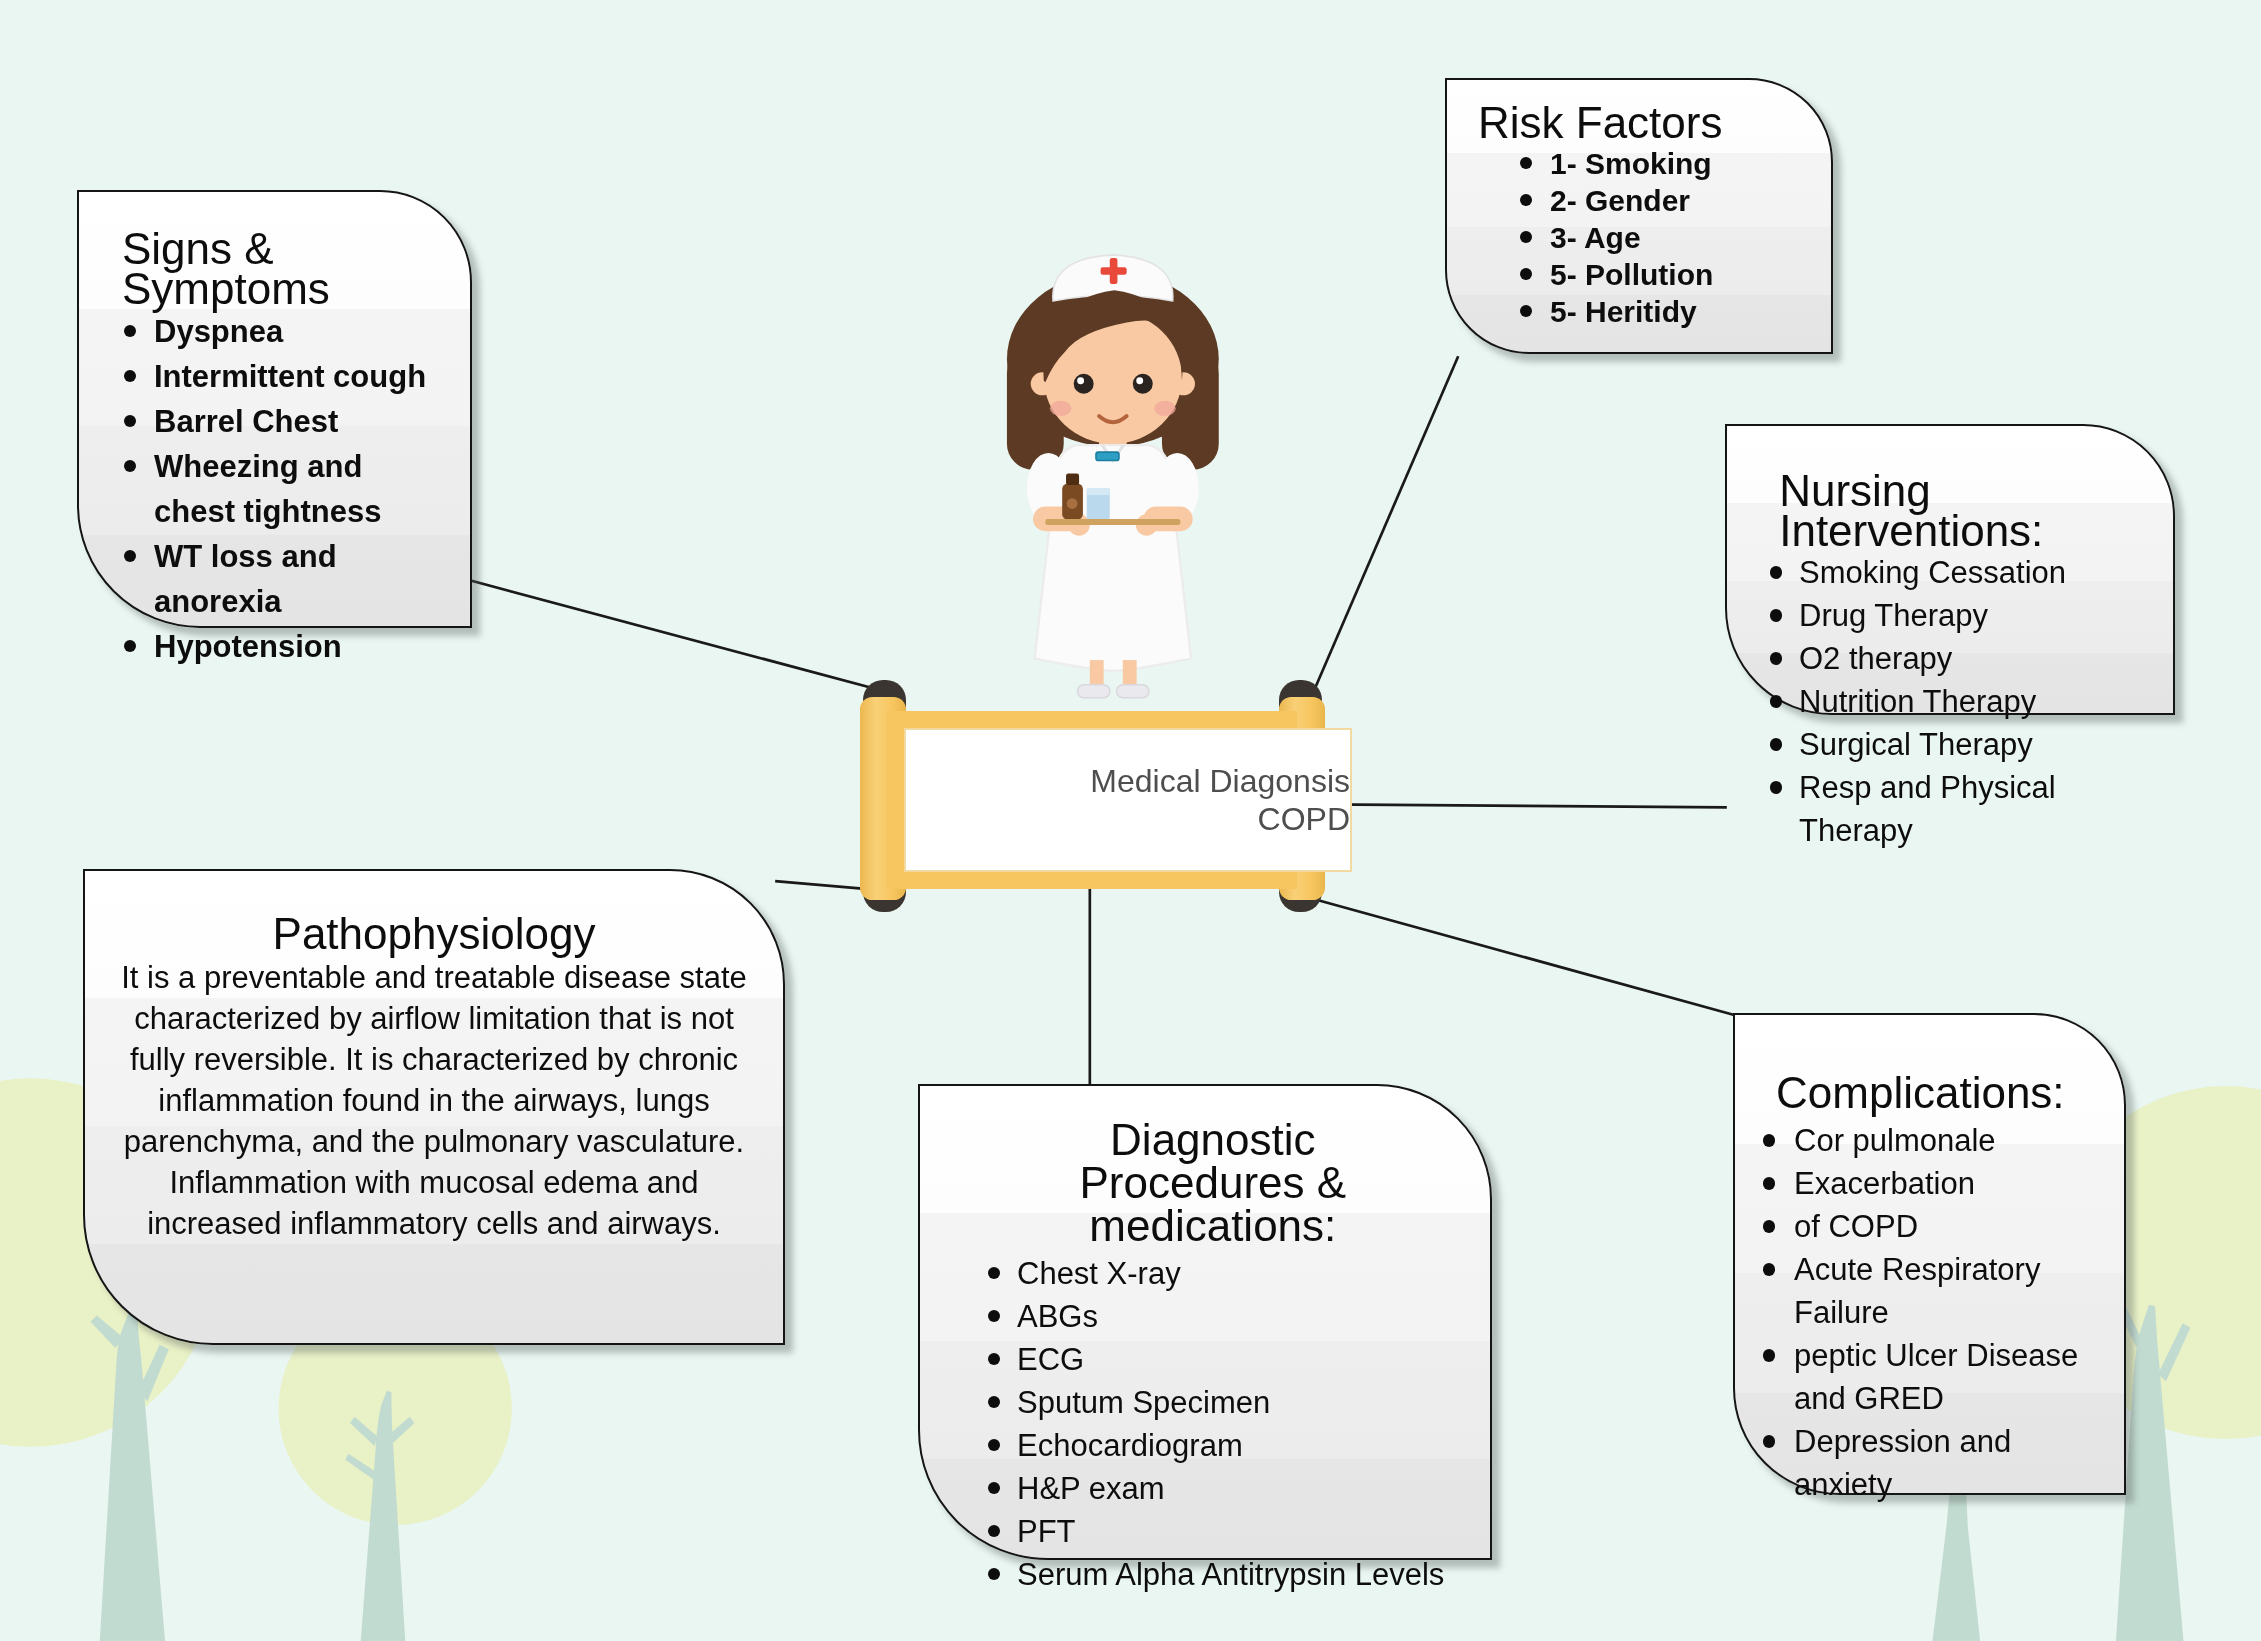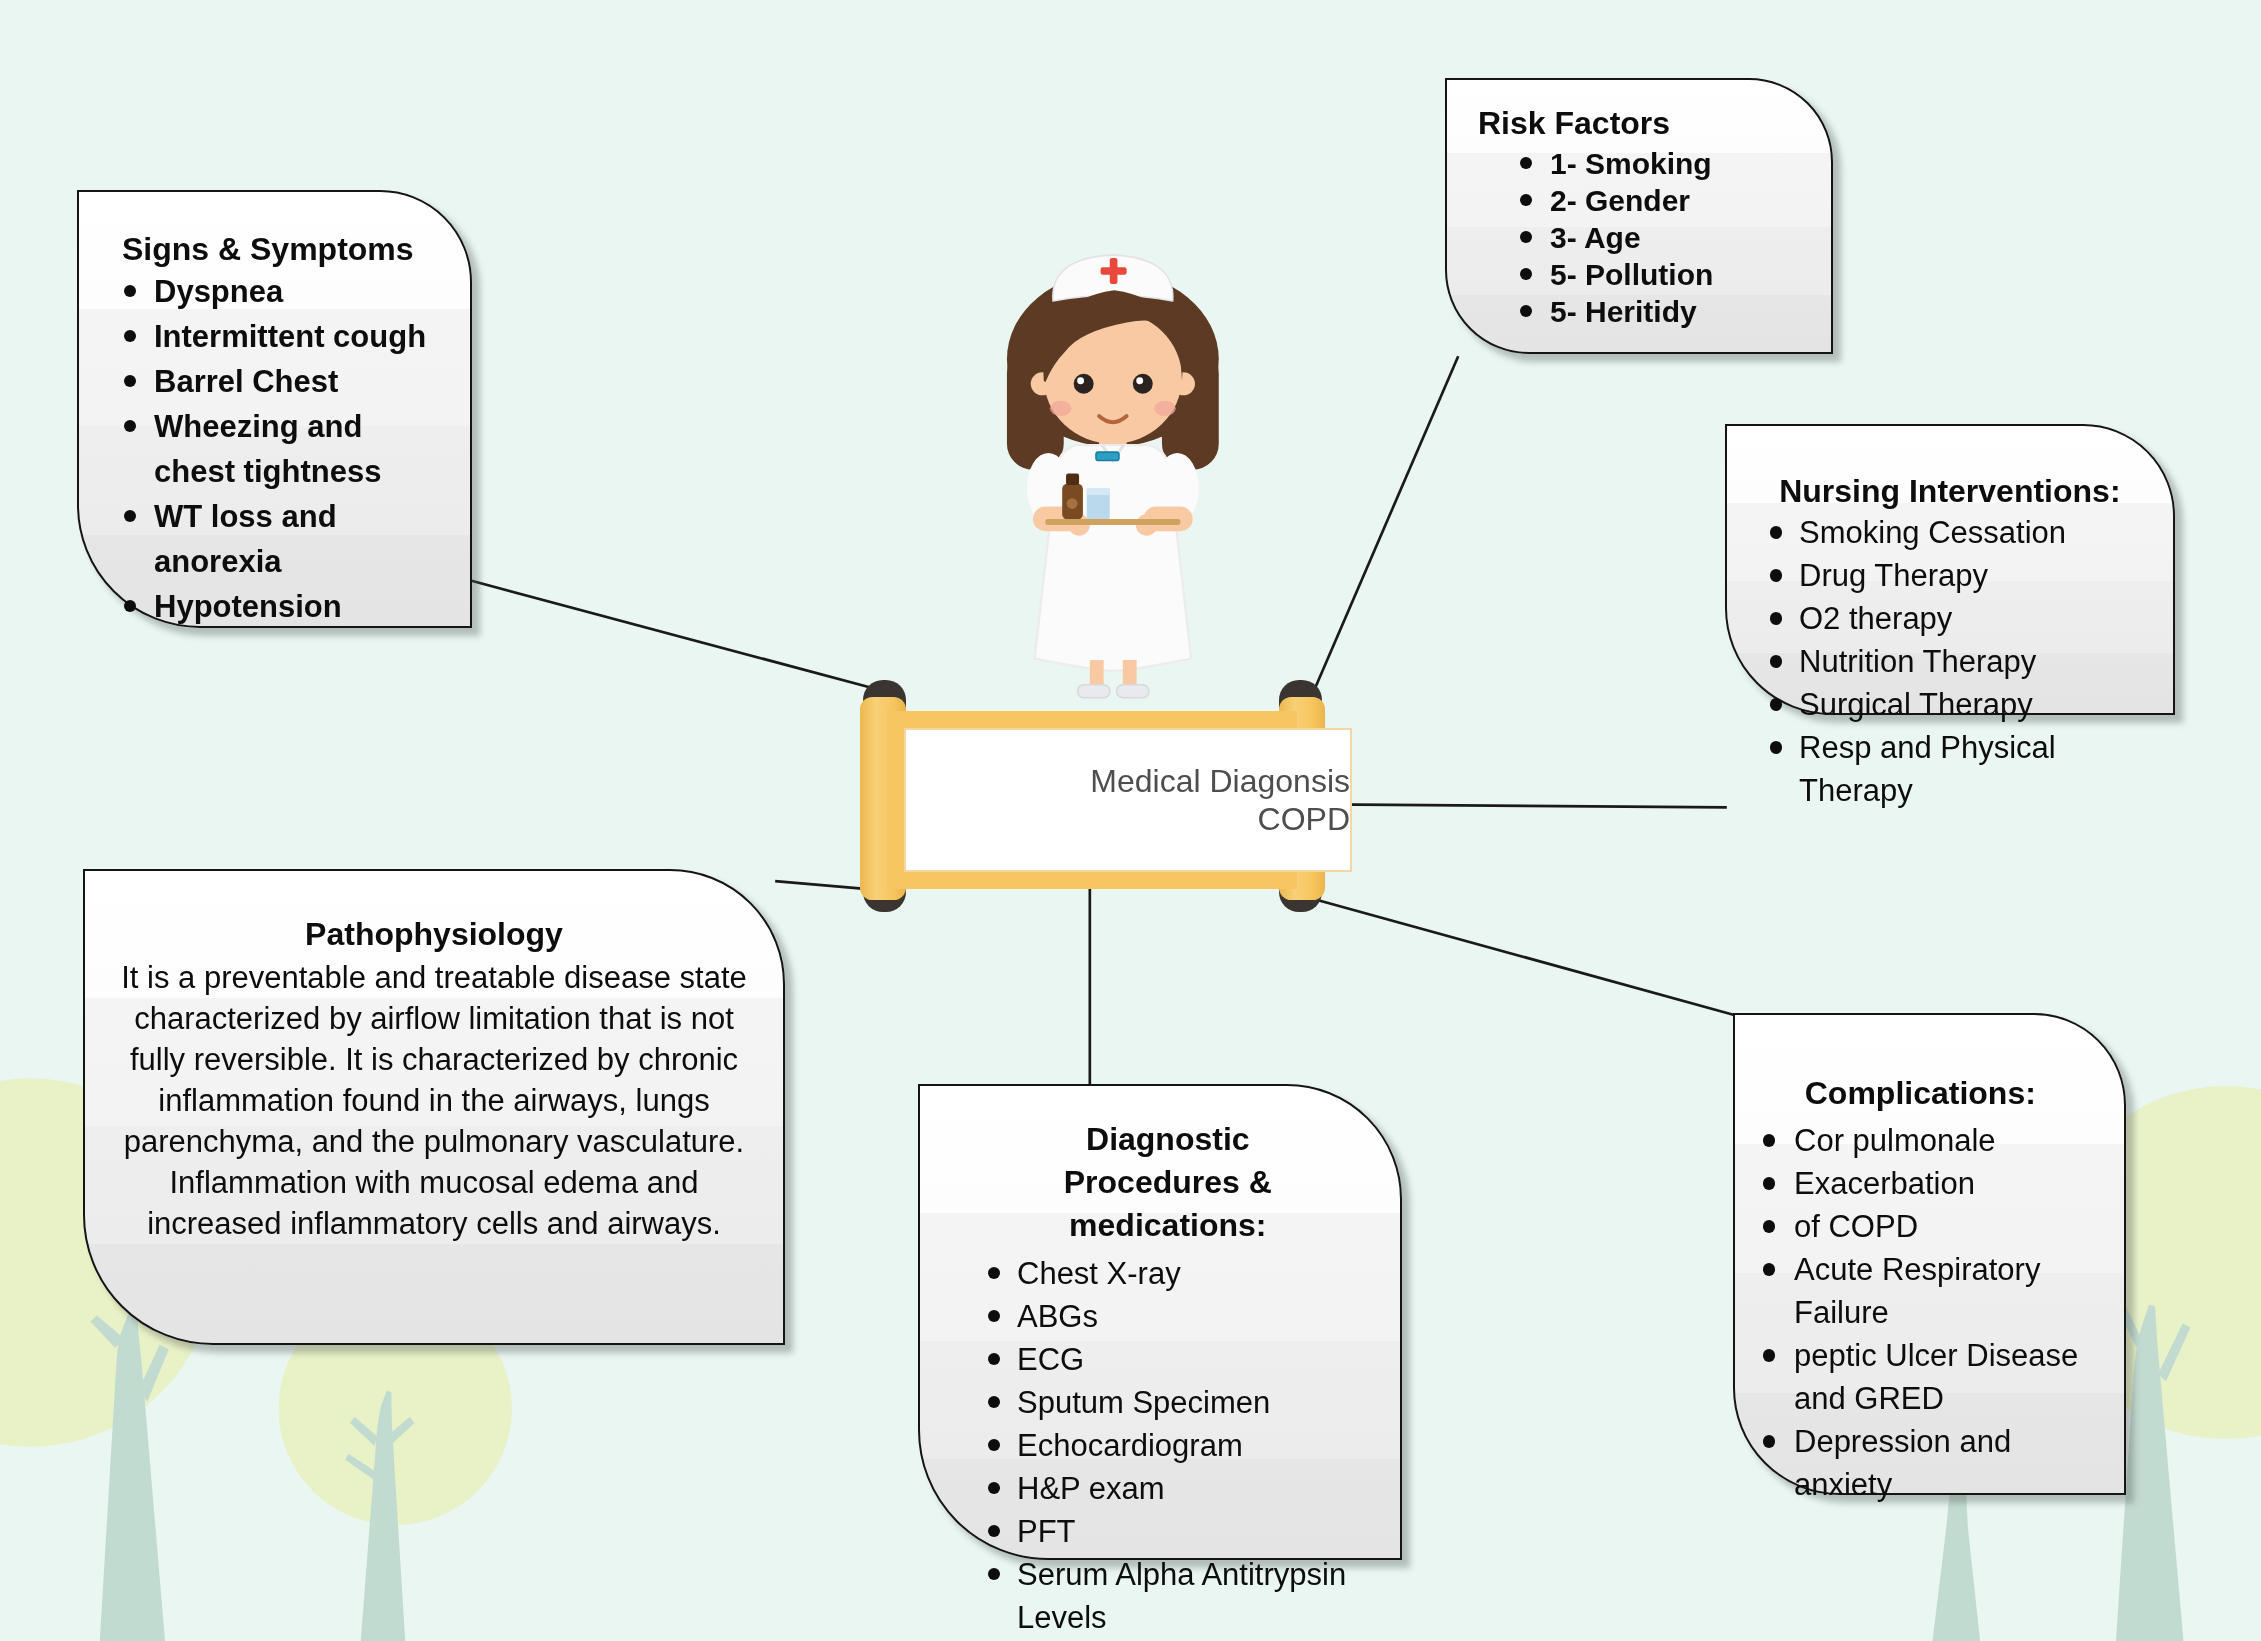--- a/index.html
+++ b/index.html
@@ -14,21 +14,21 @@
     font-family:"Liberation Sans", sans-serif;color:#0d0d0d;
   }
   svg.layer{position:absolute;left:0;top:0;width:2261px;height:1641px;}
   
   .card{
     position:absolute;border:2.3px solid var(--card-border);
     background:linear-gradient(180deg,#ffffff 0%,#fdfdfd 27%,#f4f4f4 27%,#f3f3f3 54%,#eeeeee 54%,#ececec 79%,#e6e6e6 79%,#e4e4e4 100%);
     box-shadow:7.7px 7.7px 6.1px rgba(90,100,98,.38);
     box-sizing:border-box;
   }
-  .card .title{font-weight:700;font-size:32px;line-height:40px;}
+  .card .title{font-weight:400;font-size:44px;line-height:40px;}
   .card ul{margin:0;padding:0;list-style:none;}
   .card li{position:relative;font-size:31px;line-height:45px;padding-left:32px;}
   .card li::before{content:"";position:absolute;left:1.5px;top:16px;width:12.3px;height:12.3px;border-radius:50%;background:#0d0d0d;}
   .bold-items li{font-weight:700;}
   
   #card-signs{left:77px;top:146px;width:395px;height:438px;border-radius:0 92px 0 123px;padding:37px 23px 0 43px;margin-top:44px;}
   #card-signs li{max-width:315px;}
   
   #card-risk{left:1445px;top:78px;width:388px;height:276px;border-radius:0 84px 0 84px;padding:23px 23px 0 31px;}
   #card-risk li{font-size:30px;line-height:37px;}
@@ -36,21 +36,21 @@
   #card-risk li::before{top:12.3px;}
   
   #card-nursing{left:1725px;top:424px;width:450px;height:291px;border-radius:0 92px 0 107px;padding:45px 20px 0 43px;}
   #card-nursing .title{margin-left:9.2px;}
   #card-nursing li{line-height:43px;padding-left:29px;max-width:361px;}
   #card-nursing li::before{top:15.4px;left:0;}
   
   #card-patho{left:83px;top:869px;width:702px;height:476px;border-radius:0 115px 0 130px;padding:43px 20px 0 20px;text-align:center;}
   #card-patho .body{font-size:31px;line-height:41px;margin-top:3.1px;}
   
-  #card-diagnostic{left:918px;top:1084px;width:484px;height:476px;border-radius:0 115px 0 130px;padding:32px 15.4px 0 31px;}
+  #card-diagnostic{left:918px;top:1084px;width:574px;height:476px;border-radius:0 115px 0 130px;padding:32px 15.4px 0 31px;}
   #card-diagnostic .title{text-align:center;line-height:43px;padding:0 46px;}
   #card-diagnostic ul{margin-top:4.6px;margin-left:37px;}
   #card-diagnostic li{line-height:43px;padding-left:29px;max-width:499px;}
   #card-diagnostic li::before{top:15.4px;left:0;}
   
   #card-compl{left:1733px;top:1013px;width:393px;height:482px;border-radius:0 92px 0 107px;padding:58px 15.4px 0 28px;}
   #card-compl .title{text-align:center;padding-right:31px;}
   #card-compl ul{margin-top:6.1px;margin-left:0px;}
   #card-compl li{line-height:43px;padding-left:31px;max-width:286px;}
   #card-compl li::before{top:15.4px;left:0;}

